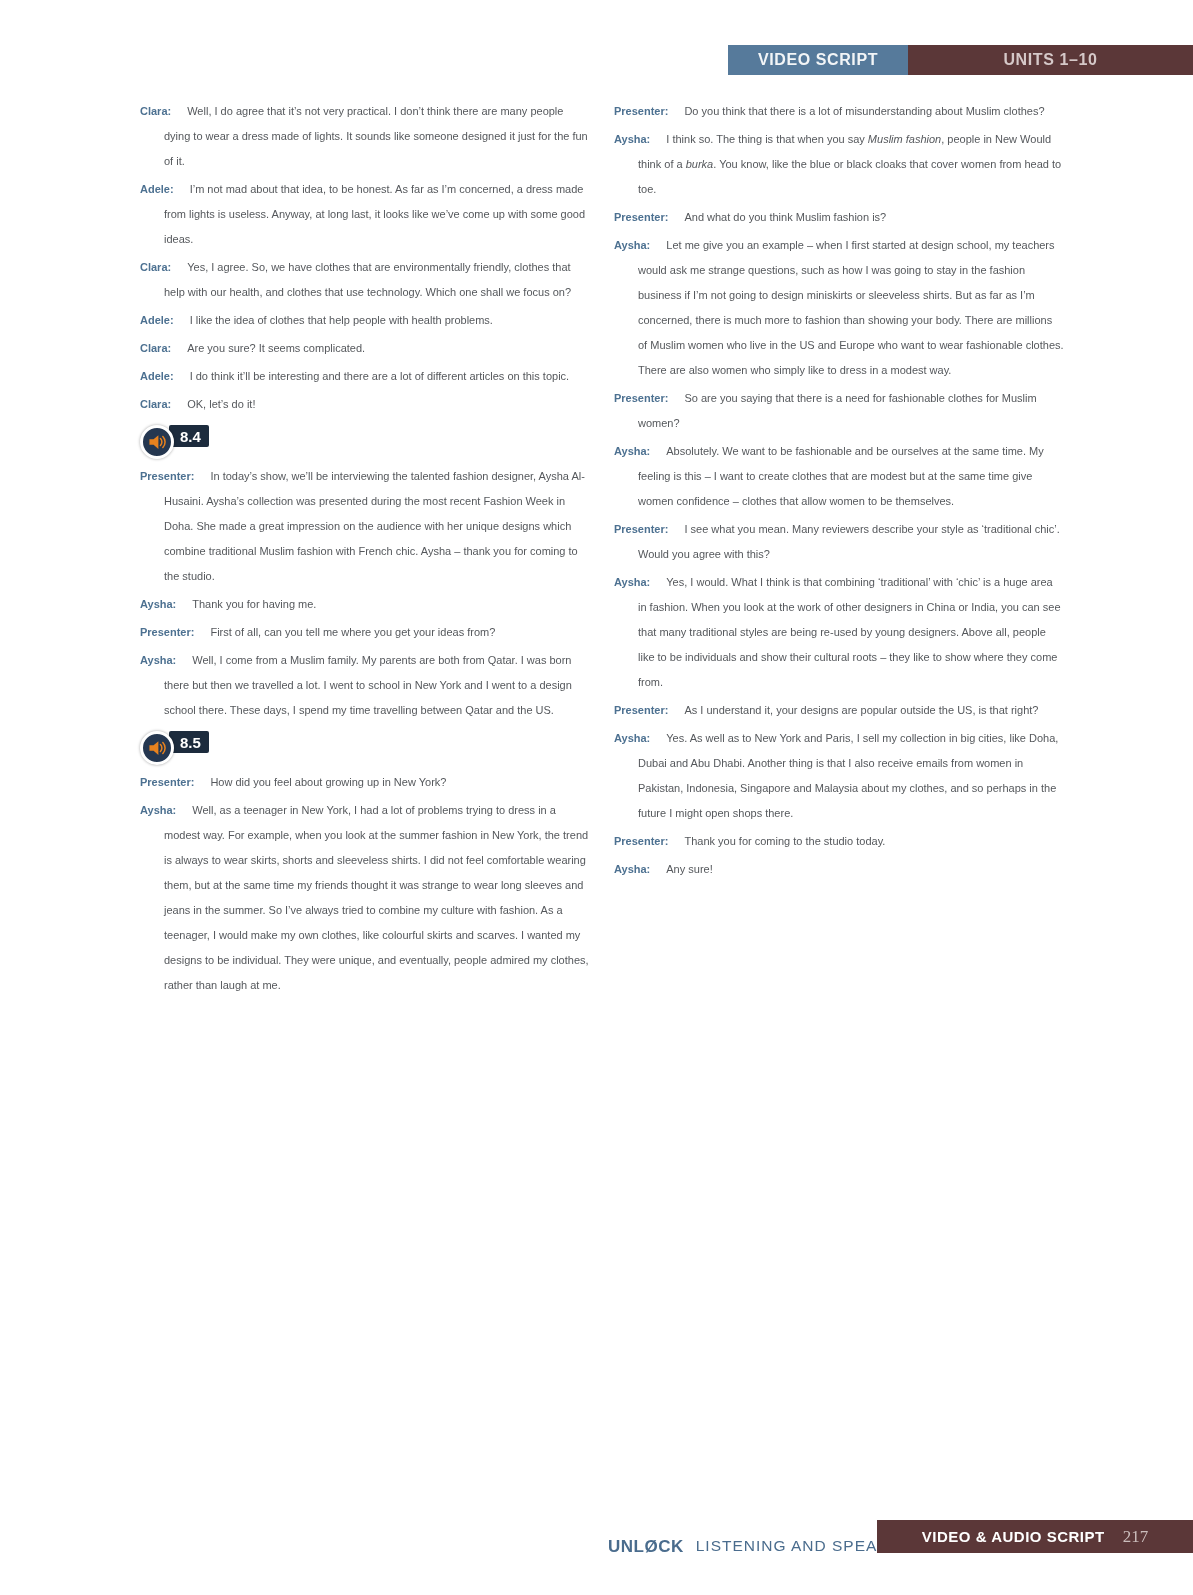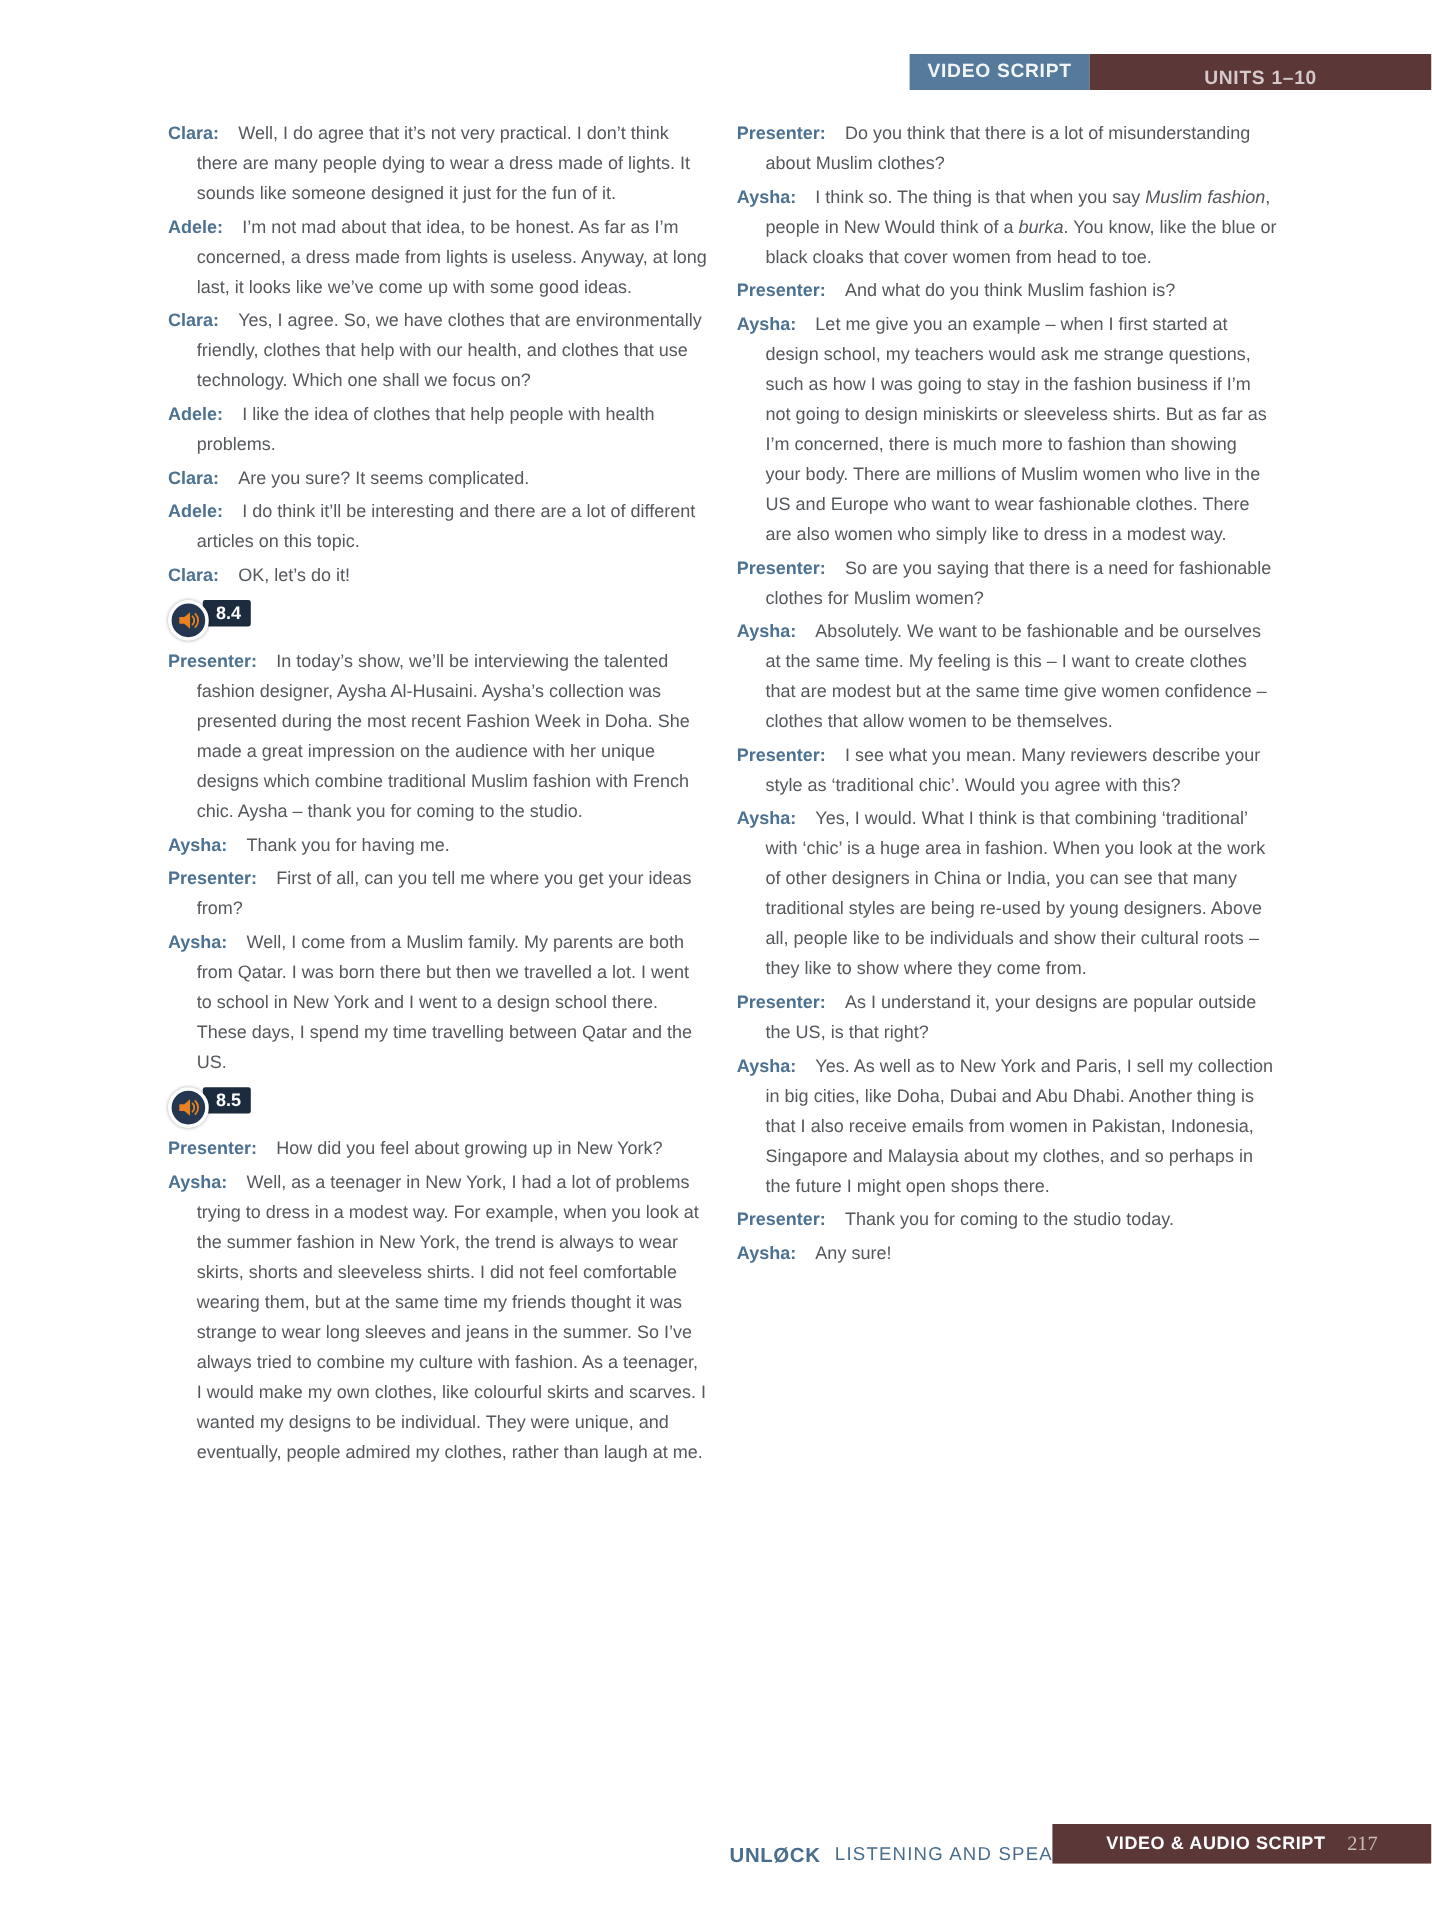--- a/index.html
+++ b/index.html
@@ -22,40 +22,40 @@
     display: flex;
   }
   .hbox {
     display: flex;
     align-items: center;
     justify-content: center;
     font-size: 16px;
     font-weight: bold;
     letter-spacing: 0.6px;
   }
-  .hbox.blue  { width: 150px; background: #567a9b; color: #f2f5f7; }
-  .hbox.maroon{ width: 285px; background: #5b3738; color: #d5c8c8; align-items: flex-end; }
+  .hbox.blue  { width: 180px; background: #567a9b; color: #f2f5f7; }
+  .hbox.maroon{ width: 285px; background: #5b3738; color: #d5c8c8; }
 
   
   .content {
     position: absolute;
     left: 140px;
     top: 99px;
     width: 924px;
     display: flex;
     gap: 24px;
     align-items: flex-start;
   }
   .col { width: 450px; }
 
   .entry {
     margin: 0 0 3px 0;
     padding-left: 24px;
     text-indent: -24px;
-    font-size: 15px;
+    font-size: 11px;
     line-height: 25px;
   }
   .speaker {
     font-weight: bold;
     color: #4d7191;
     margin-right: 16px;
   }
   .entry em { font-style: italic; }
 
   

